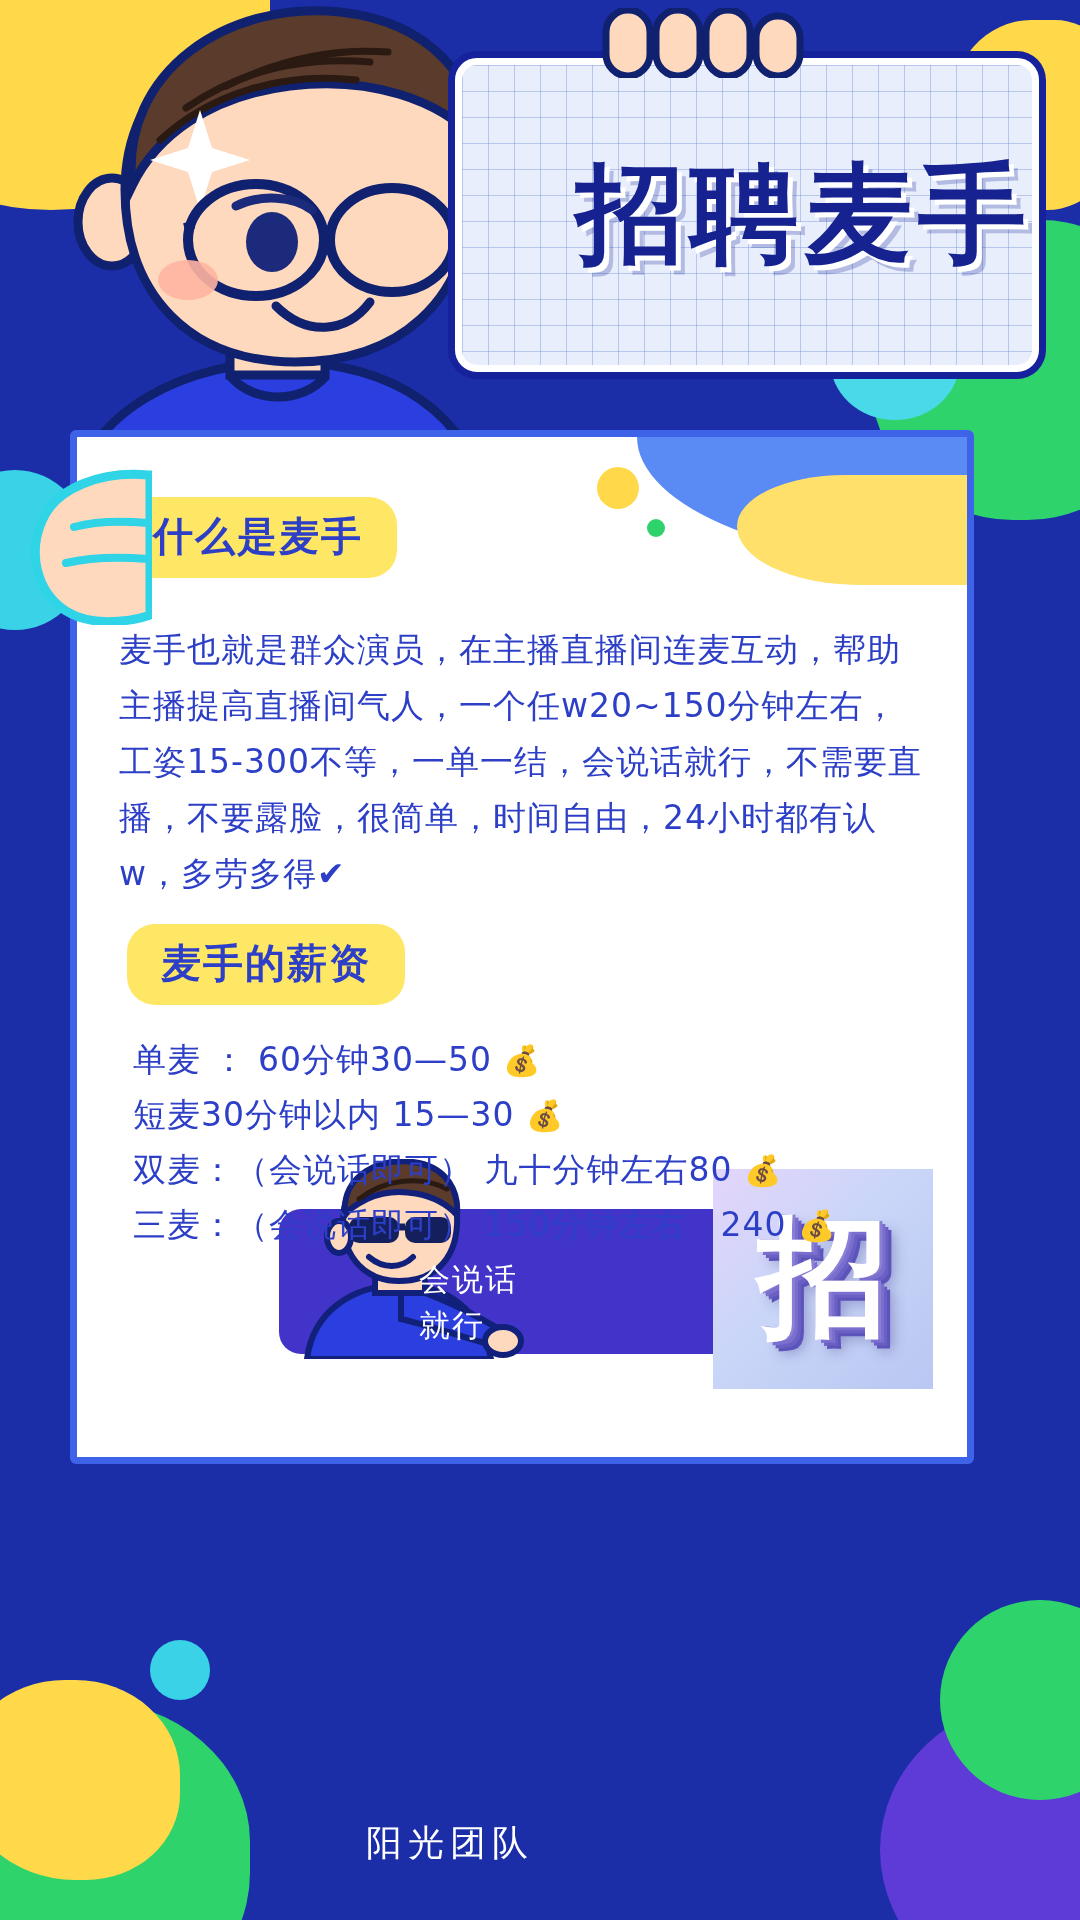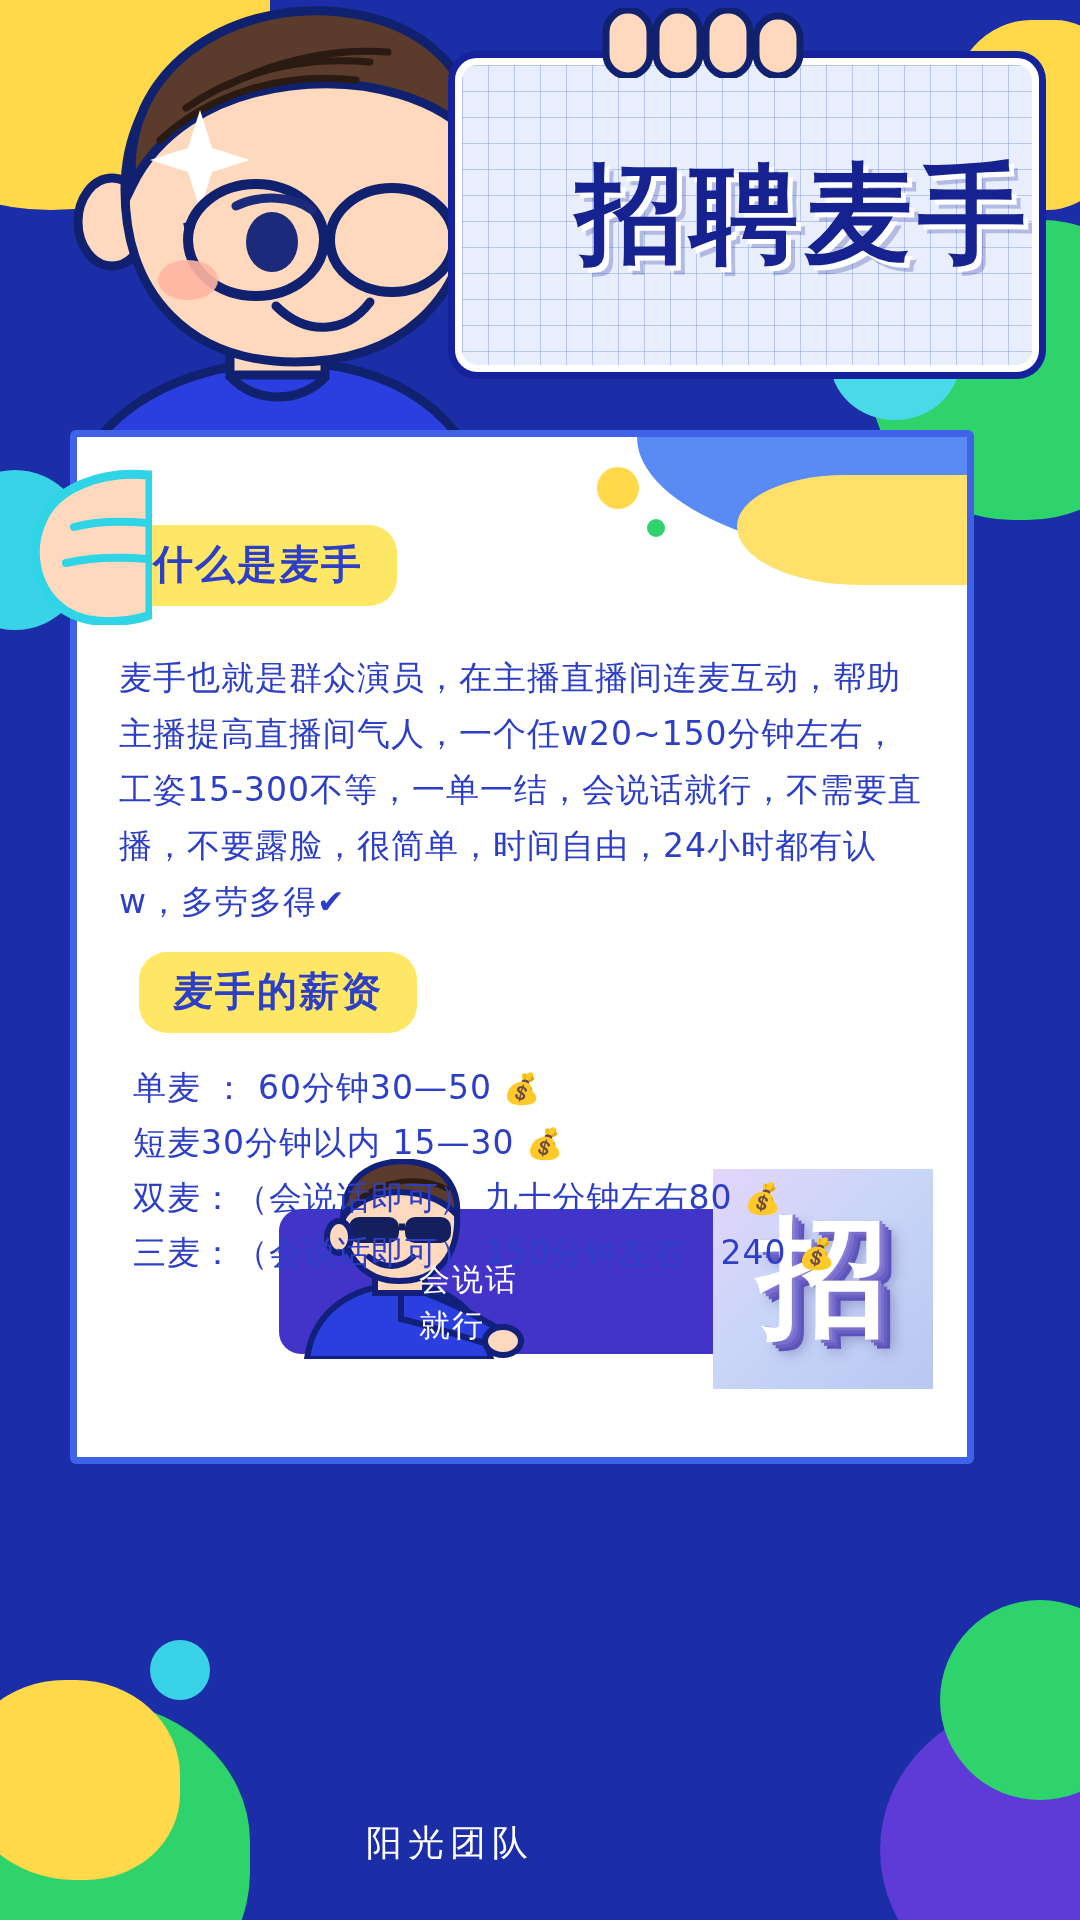--- a/index.html
+++ b/index.html
@@ -229,25 +229,24 @@
   .tag {
     display: inline-block;
     background: #ffe766;
     border-radius: 28px;
     padding: 12px 34px 14px 34px;
     font-family: "DejaVu Sans", "Liberation Sans", sans-serif;
     font-weight: bold;
     font-size: 40px;
     color: #2c3fc6;
     letter-spacing: 2px;
-    margin-top: 28px;
   }
   .tag.tag2 {
     margin-top: 22px;
-    margin-left: 20px;
+    margin-left: 8px;
   }
 
   .body-text {
     margin-top: 44px;
     font-family: "DejaVu Sans", "Liberation Sans", sans-serif;
     font-size: 33px;
     line-height: 56px;
     color: #2c3fc6;
     letter-spacing: 1px;
   }

